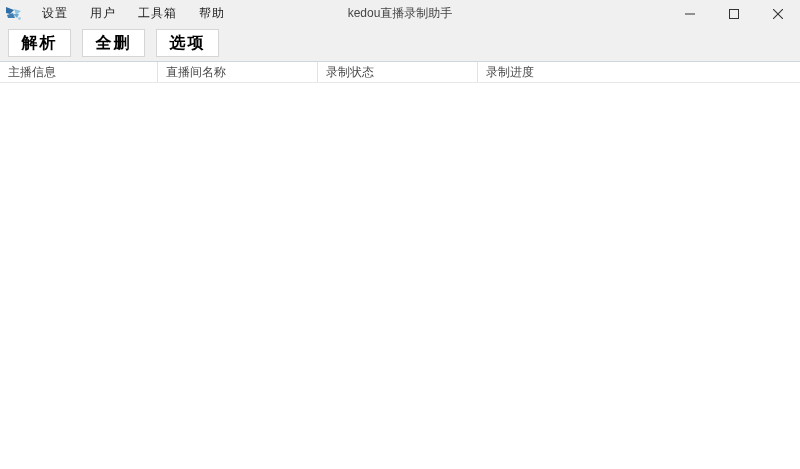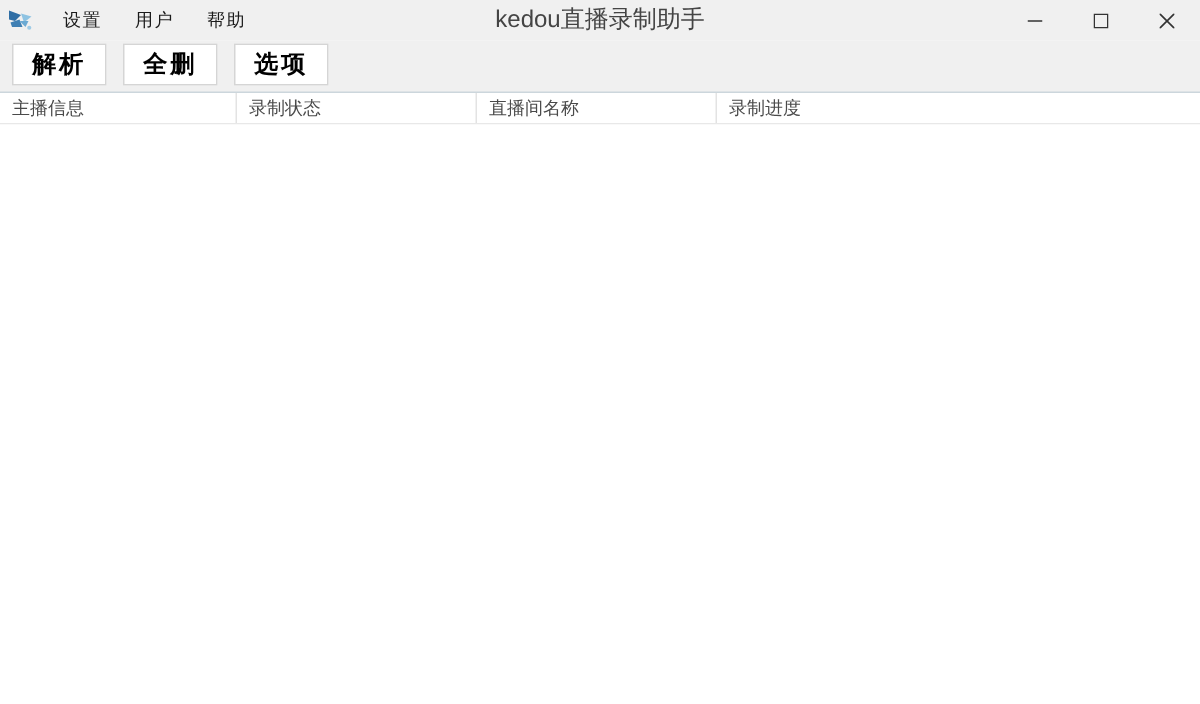--- a/index.html
+++ b/index.html
@@ -37,21 +37,21 @@
     padding: 0 11px;
     height: 100%;
     display: inline-flex; align-items: center;
     cursor: default;
     letter-spacing: 1px;
   }
   .window-title {
     position: absolute;
     left: 0; right: 0; top: 0; bottom: 0;
     display: flex; align-items: center; justify-content: center;
-    font-size: 16px;
+    font-size: 12px;
     color: #444444;
     pointer-events: none;
   }
   .caption-buttons {
     margin-left: auto;
     display: flex;
     height: 100%;
     position: relative; z-index: 2;
   }
   .caption-btn {
@@ -122,20 +122,21 @@
         <polygon points="2,10 8,8 10,13 3,13" fill="#3f7fb3"></polygon>
         <polygon points="9,4 16,6 11,10" fill="#8ec3e2"></polygon>
         <polygon points="8,9 14,9 12,13" fill="#6aa9d3"></polygon>
         <circle cx="14.5" cy="13.5" r="1.4" fill="#9fcbe6"></circle>
       </svg>
     </span>
 
     <nav class="menubar">
       <span class="menu-item">设置</span>
       <span class="menu-item">用户</span>
+      <span class="menu-item">工具箱</span>
       <span class="menu-item">帮助</span>
     </nav>
 
     <div class="window-title">kedou直播录制助手</div>
 
     <div class="caption-buttons">
       <button class="caption-btn" aria-label="minimize">
         <svg width="10" height="10" viewBox="0 0 10 10">
             <line x1="0" y1="5" x2="10" y2="5" stroke="#333333" stroke-width="1"></line>
           </svg>
@@ -156,20 +157,20 @@
 
   <div class="toolbar">
     <button class="tool-btn">解析</button>
     <button class="tool-btn">全删</button>
     <button class="tool-btn">选项</button>
   </div>
 
   <div class="table">
     <div class="thead">
       <div class="th c1">主播信息</div>
+      <div class="th c2">直播间名称</div>
       <div class="th c3">录制状态</div>
-      <div class="th c2">直播间名称</div>
       <div class="th c4">录制进度</div>
     </div>
     <div class="tbody"></div>
   </div>
 
 </div>
 
 </body></html>

